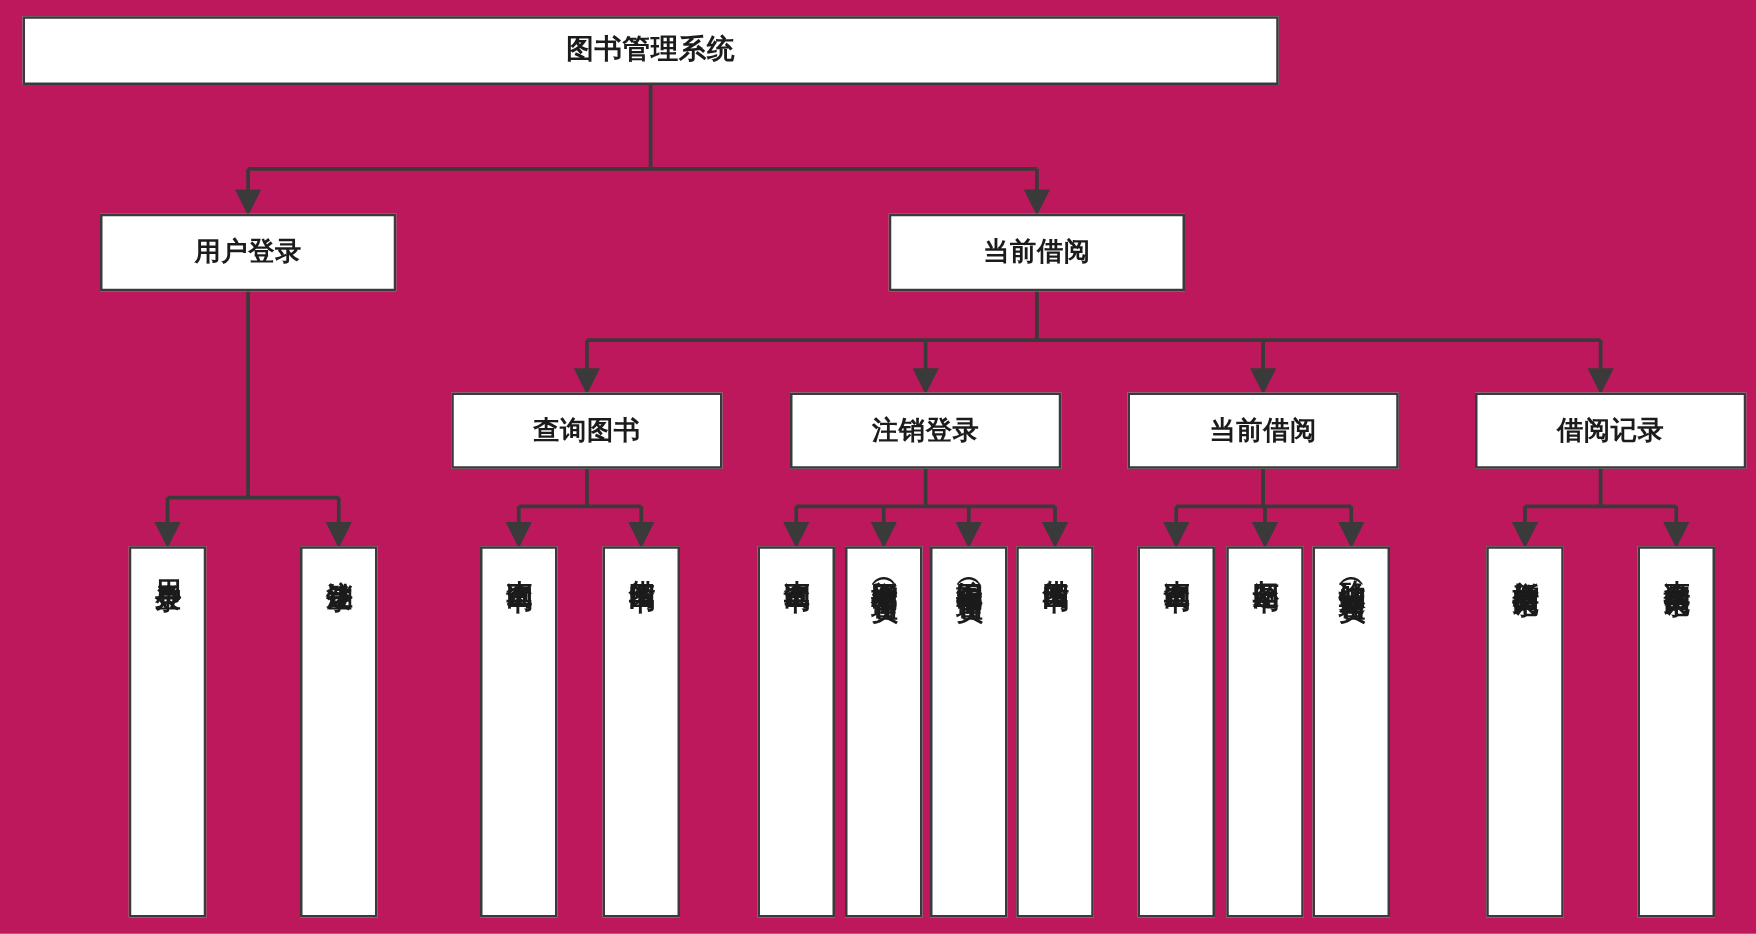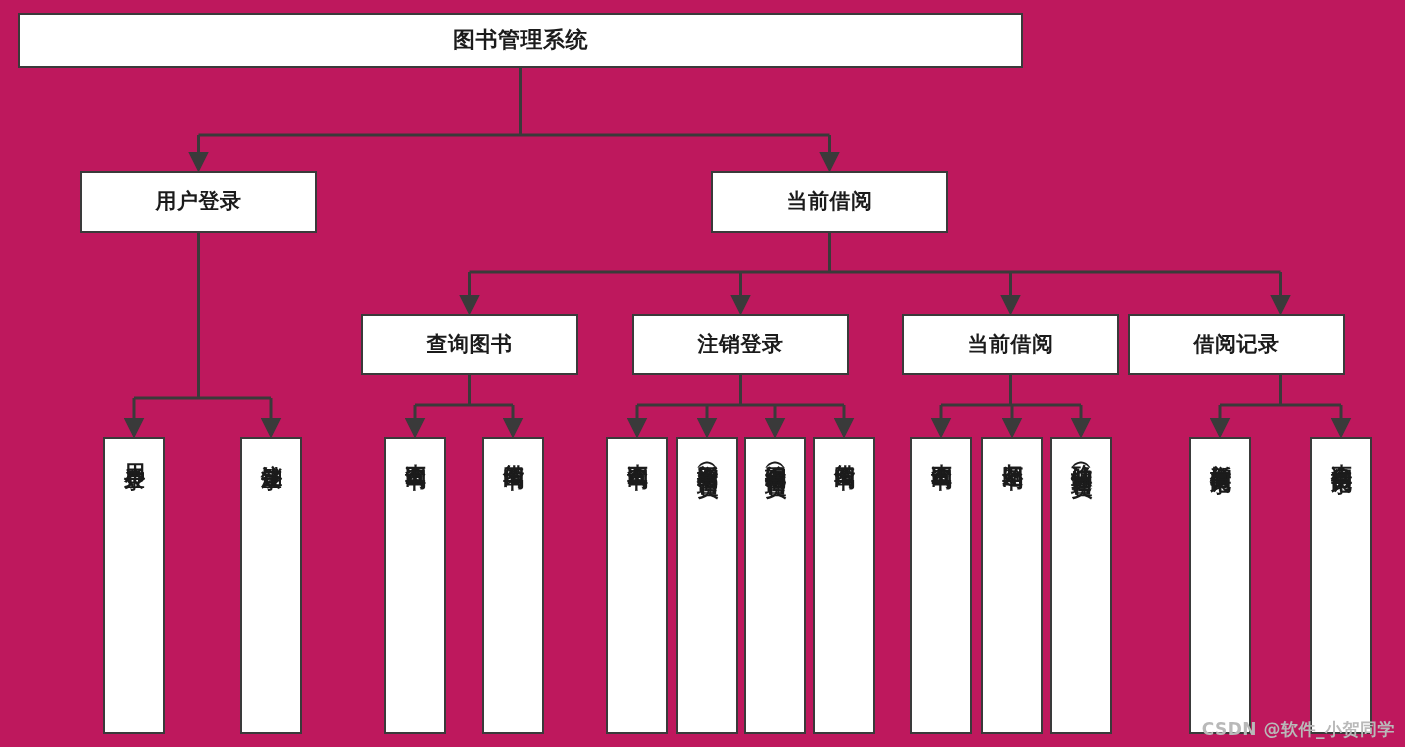--- a/index.html
+++ b/index.html
@@ -134,21 +134,21 @@
       </div>
       <div class="node horizontal" style="left: 361px; top: 314px; width: 217px; height: 61px;">
         <span class="node-label">查询图书</span>
       </div>
       <div class="node horizontal" style="left: 632px; top: 314px; width: 217px; height: 61px;">
         <span class="node-label">注销登录</span>
       </div>
       <div class="node horizontal" style="left: 902px; top: 314px; width: 217px; height: 61px; align-items: center;">
         <span class="node-label">当前借阅</span>
       </div>
-      <div class="node horizontal" style="left: 1128px; top: 314px; width: 217px; height: 61px;">
+      <div class="node horizontal" style="left: 1180px; top: 314px; width: 217px; height: 61px;">
         <span class="node-label">借阅记录</span>
       </div>
       <div class="node vertical" style="left: 103px; top: 437px; width: 62px; height: 297px;">
         <span class="node-label">用户登录</span>
       </div>
       <div class="node vertical" style="left: 240px; top: 437px; width: 62px; height: 297px;">
         <span class="node-label">注销登录</span>
       </div>
       <div class="node vertical" style="left: 384px; top: 437px; width: 62px; height: 297px;">
         <span class="node-label">查询图书</span>
@@ -178,14 +178,13 @@
         <span class="node-label">确认归还（管理员）</span>
       </div>
       <div class="node vertical" style="left: 1189px; top: 437px; width: 62px; height: 297px;">
         <span class="node-label">新增借阅记录</span>
       </div>
       <div class="node vertical" style="left: 1310px; top: 437px; width: 62px; height: 297px;">
         <span class="node-label">查询借阅记录</span>
       </div>
     </div>
 
-  <div class="watermark">CSDN @软件_小贺同学</div>
 </div>
 
 </body></html>

